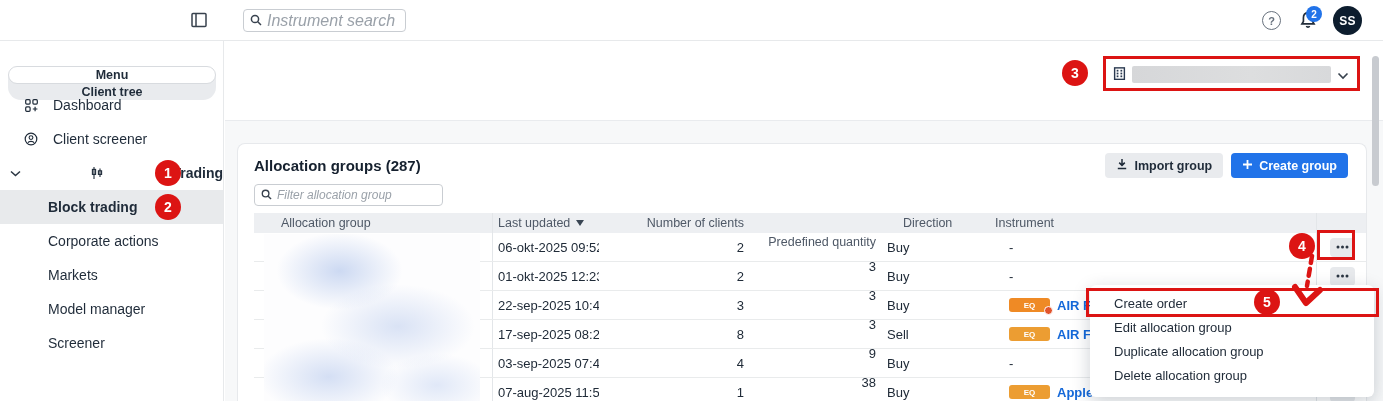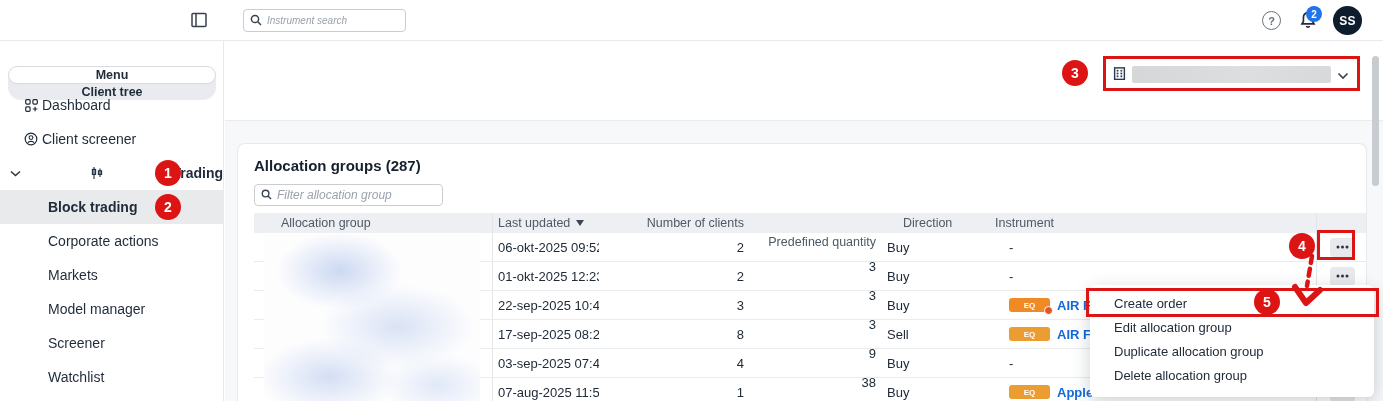--- a/index.html
+++ b/index.html
@@ -12,21 +12,21 @@
   .screen { position:absolute; inset:0; }
 
   
   .topbar { position:absolute; left:0; top:0; width:1383px; height:41px;
             background:#fff; border-bottom:1px solid #e7e9eb; z-index:2; }
   .panel-toggle { position:absolute; left:190px; top:11px; width:18px; height:18px;
                   background:none; border:none; cursor:pointer; }
   .searchbox { position:absolute; left:243px; top:9px; width:163px; height:23px;
                border:1px solid #c9cdd2; border-radius:4px; display:flex; align-items:center;
                padding:0 6px; gap:5px; background:#fff; }
-  .searchbox input { border:none; outline:none; flex:1; font-size:10px; font-style:italic;
+  .searchbox input { border:none; outline:none; flex:1; font-size:16px; font-style:italic;
                      font-family:"Liberation Sans", sans-serif; color:#3b82f6; background:transparent; width:100%; }
   .searchbox input::placeholder, .filterbox input::placeholder { color:#9aa1a9; font-style:italic; }
   .help-btn { position:absolute; left:1262px; top:11px; width:19px; height:19px; border-radius:50%;
               border:1.5px solid #67717d; background:#fff; color:#67717d; font-size:11px; font-weight:bold;
               display:flex; align-items:center; justify-content:center; cursor:pointer; }
   .bell-btn { position:absolute; left:1298px; top:11px; width:20px; height:20px; background:none; border:none; cursor:pointer; }
   .bell-badge { position:absolute; left:1306px; top:6px; min-width:16px; height:16px; border-radius:8px;
                 background:#2173e9; color:#fff; font-size:10px; font-weight:bold;
                 display:flex; align-items:center; justify-content:center; padding:0 4px; }
   .avatar { position:absolute; left:1333px; top:6px; width:29px; height:29px; border-radius:50%;
@@ -36,21 +36,21 @@
   
   .sidebar { position:absolute; left:0; top:41px; width:224px; bottom:0; background:#fff;
              border-right:1px solid #e7e9eb; z-index:2; }
   .seg { position:absolute; left:8px; top:25px; width:208px; height:34px; background:#e9ebee;
          border-radius:13px; display:flex;flex-direction:column; }
   .seg-tab { flex:1; display:flex; align-items:center; justify-content:center; font-size:12.5px;
              font-weight:bold; color:#1f2b39; border-radius:13px; cursor:pointer; }
   .seg-tab.active { background:#fff; border:1px solid #d8dbdf; }
   .nav { position:absolute; left:0; top:47px; right:0; }
   .nav-item { height:34px; display:flex; align-items:center; font-size:14px; color:#1f2b39;
-              cursor:pointer; padding-left:24px; gap:4px; }
+              cursor:pointer; padding-left:24px; gap:15px; }
   .nav-item.parent { padding-left:8px; gap:5px; font-weight:bold;justify-content:space-between; }
   .nav-item.child { padding-left:48px; }
   .nav-item.active { background:#e8eaec; font-weight:bold; }
   .nav-icon { display:flex; align-items:center; justify-content:center; width:14px; }
 
   
   .main-header { position:absolute; left:225px; top:41px; right:0; height:80px; background:#fff;
                  border-bottom:1px solid #e9ebee; z-index:1; }
   .page-title { position:absolute; left:237px; top:56px; font-size:21px; font-weight:bold; color:#16212f; }
   .main-tabs { position:absolute; left:237px; top:95px; display:flex; gap:30px; }
@@ -220,23 +220,20 @@
       </div>
       <div class="nav-item child">
         <span>Markets</span>
       </div>
       <div class="nav-item child">
         <span>Model manager</span>
       </div>
       <div class="nav-item child">
         <span>Screener</span>
       </div>
-      <div class="nav-item child">
-        <span>Watchlist</span>
-      </div>
     </div>
   </div>
 
   <div class="main-header"></div>
   <div class="page-title">Block trading</div>
   <div class="main-tabs">
     <div class="main-tab active">Allocation groups</div>
     <div class="main-tab">Block orders</div>
   </div>
 
@@ -257,20 +254,39 @@
       <svg width="12" height="8" viewBox="0 0 12 8">
           <polyline points="1.5,1.5 6,6 10.5,1.5" fill="none" stroke="#38424e" stroke-width="1.6"></polyline>
         </svg>
     </span>
   </div>
 
   <div class="main-content"></div>
 
   <div class="card">
     <div class="card-title">Allocation groups (287)</div>
+    <div class="card-actions">
+      <button class="btn btn-grey">
+        <span>
+          <svg width="12" height="12" viewBox="0 0 12 12">
+              <path d="M6 1v6 M3.2 4.6 6 7.4 8.8 4.6" fill="none" stroke="#1f2b39" stroke-width="1.5"></path>
+              <path d="M1.8 10.5h8.4" stroke="#1f2b39" stroke-width="1.5"></path>
+            </svg>
+        </span>
+        <span>Import group</span>
+      </button>
+      <button class="btn btn-blue">
+        <span>
+          <svg width="11" height="11" viewBox="0 0 11 11">
+              <path d="M5.5 1v9 M1 5.5h9" stroke="#fff" stroke-width="1.8"></path>
+            </svg>
+        </span>
+        <span>Create group</span>
+      </button>
+    </div>
     <div class="filterbox">
       <span>
         <svg width="11" height="11" viewBox="0 0 12 12">
             <circle cx="5" cy="5" r="3.6" fill="none" stroke="#38424e" stroke-width="1.5"></circle>
             <line x1="7.8" y1="7.8" x2="11" y2="11" stroke="#38424e" stroke-width="1.5"></line>
           </svg>
       </span>
       <input placeholder="Filter allocation group" style="">
     </div>
 

